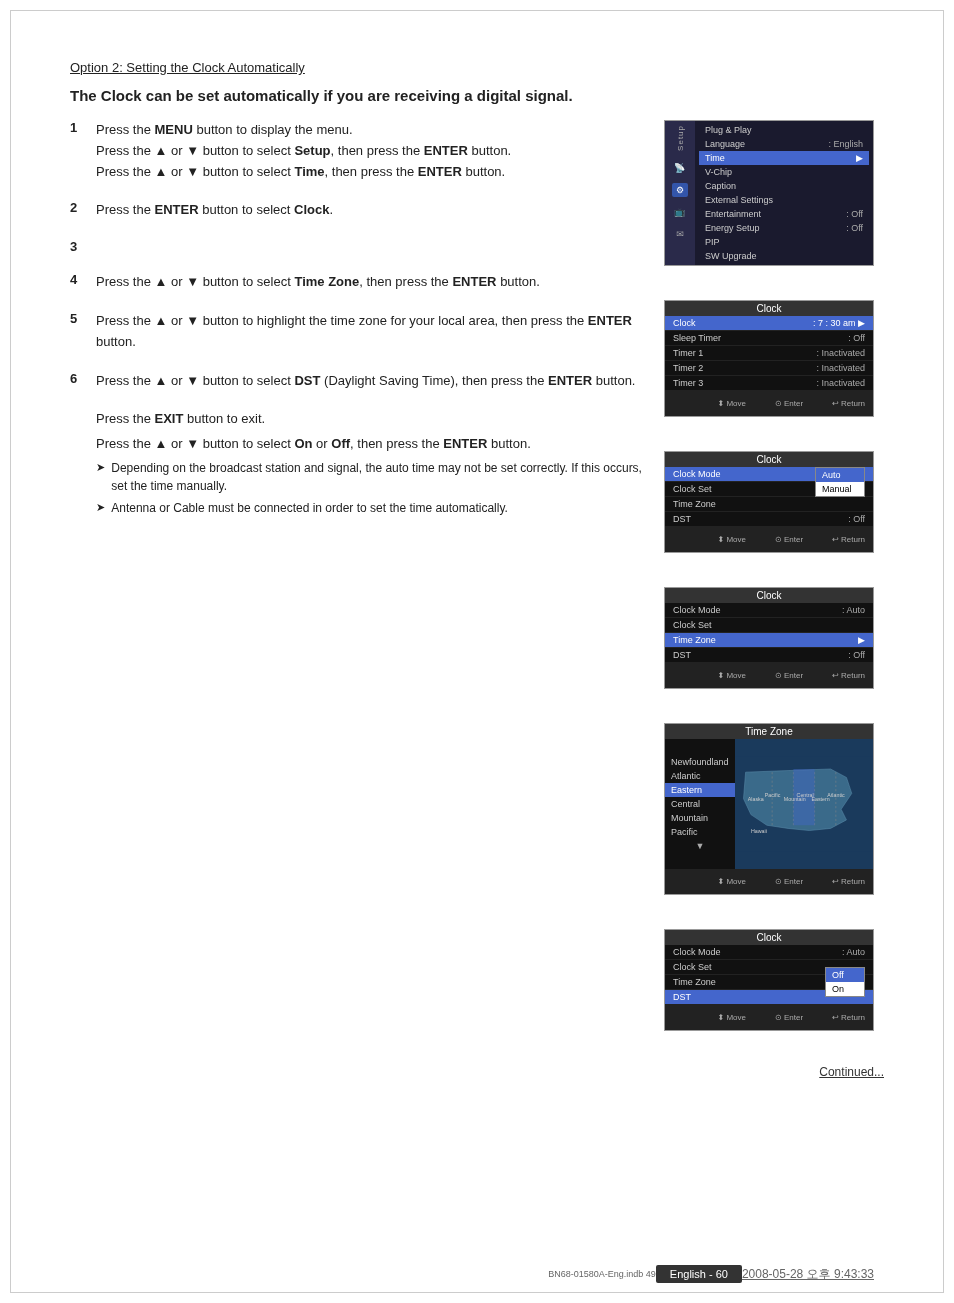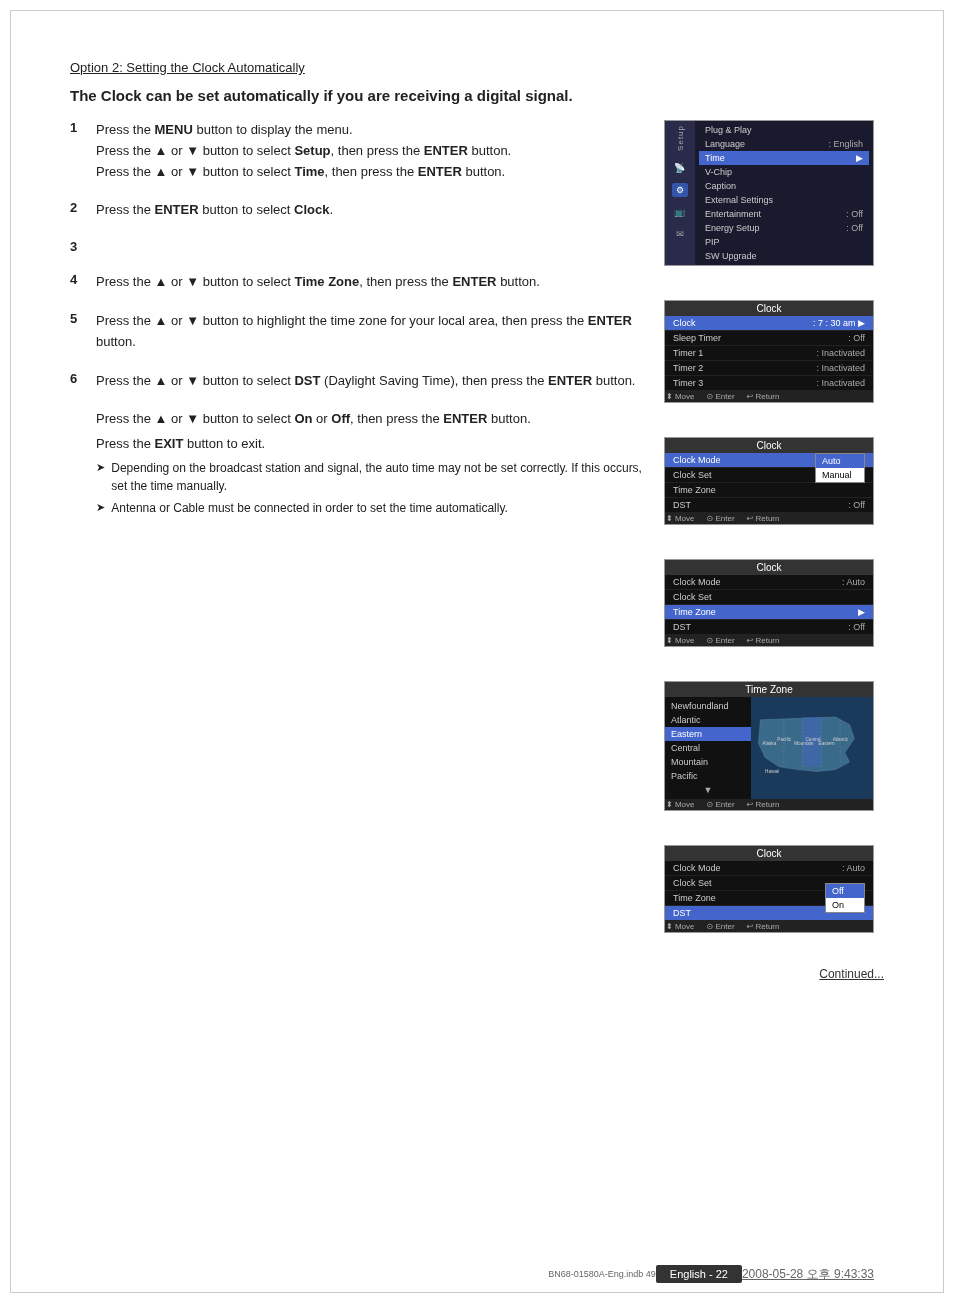--- a/index.html
+++ b/index.html
@@ -172,33 +172,33 @@
       color: #fff;
     }
     .clock-item .ci-value {
       color: #aaa;
     }
     .clock-item.active .ci-value {
       color: #fff;
     }
     .clock-nav {
       display: flex;
-      justify-content: flex-start;
-      gap: 12px;
-      padding: 1px;
+      justify-content: flex-end;
+      gap: 29px;
+      padding: 8px;
       font-size: 8px;
       color: #aaa;
       background: #222;
     }
     .tz-content {
       display: flex;
     }
     .tz-list {
-      width: 86px;
-      padding: 2px 0;
+      width: 70px;
+      padding: 16px 0;
     }
     .tz-item {
       padding: 2px 6px;
       font-size: 9px;
       color: #ccc;
     }
     .tz-item.active {
       background: #4466cc;
       color: #fff;
     }
@@ -320,24 +320,24 @@
         </div>
       </div>
 
       <div class="step">
         <div class="step-num">6</div>
         <div class="step-text">
           Press the ▲ or ▼ button to select <b>DST</b> (Daylight Saving Time), then press the <b>ENTER</b> button.
         </div>
       </div>
       <div class="sub-step">
+        Press the <b>EXIT</b> button to exit.
+      </div>
+      <div class="sub-step">
         Press the ▲ or ▼ button to select <b>On</b> or <b>Off</b>, then press the <b>ENTER</b> button.
-      </div>
-      <div class="sub-step">
-        Press the <b>EXIT</b> button to exit.
       </div>
       <div class="note-item">
         <span class="note-arrow">➤</span>
         <span>Depending on the broadcast station and signal, the auto time may not be set correctly. If this occurs, set the time manually.</span>
       </div>
       <div class="note-item">
         <span class="note-arrow">➤</span>
         <span>Antenna or Cable must be connected in order to set the time automatically.</span>
       </div>
 
@@ -578,15 +578,15 @@
 
     </div>
   </div>
 
   <div class="continued">Continued...</div>
 
 </div>
 
 <div class="footer">
   <div class="footer-left">BN68-01580A-Eng.indb   49</div>
-  <div class="footer-center">English - 22</div>
+  <div class="footer-center">English - 60</div>
   <div class="footer-right">2008-05-28   오후 9:43:33</div>
 </div>
 
 </body></html>

